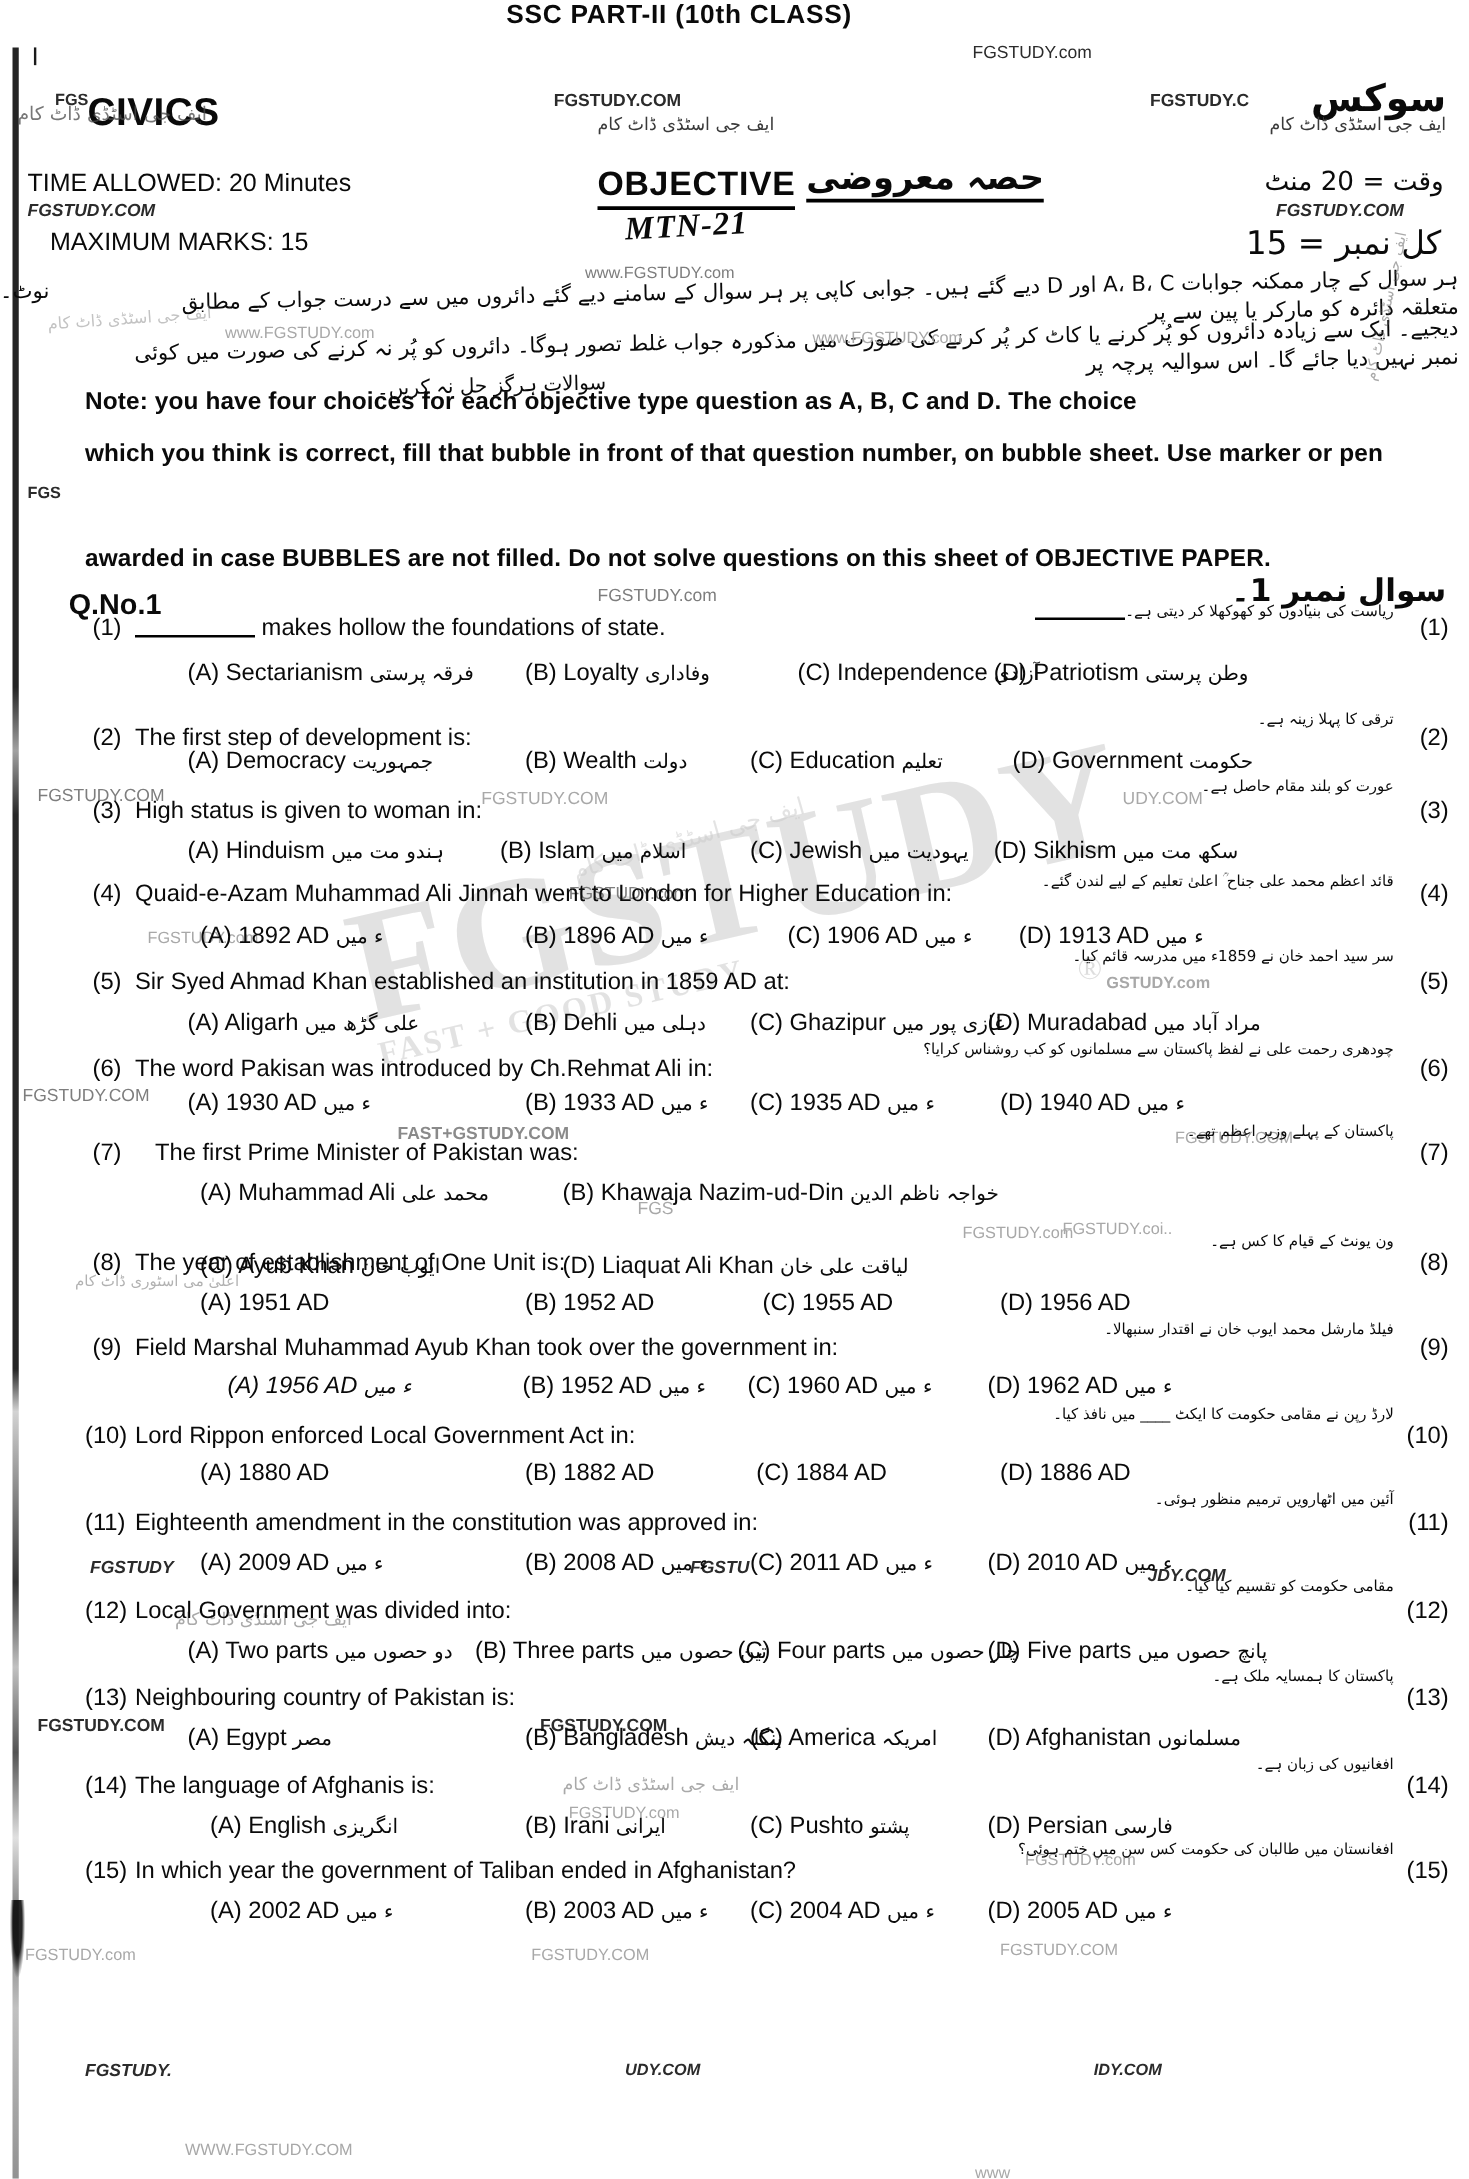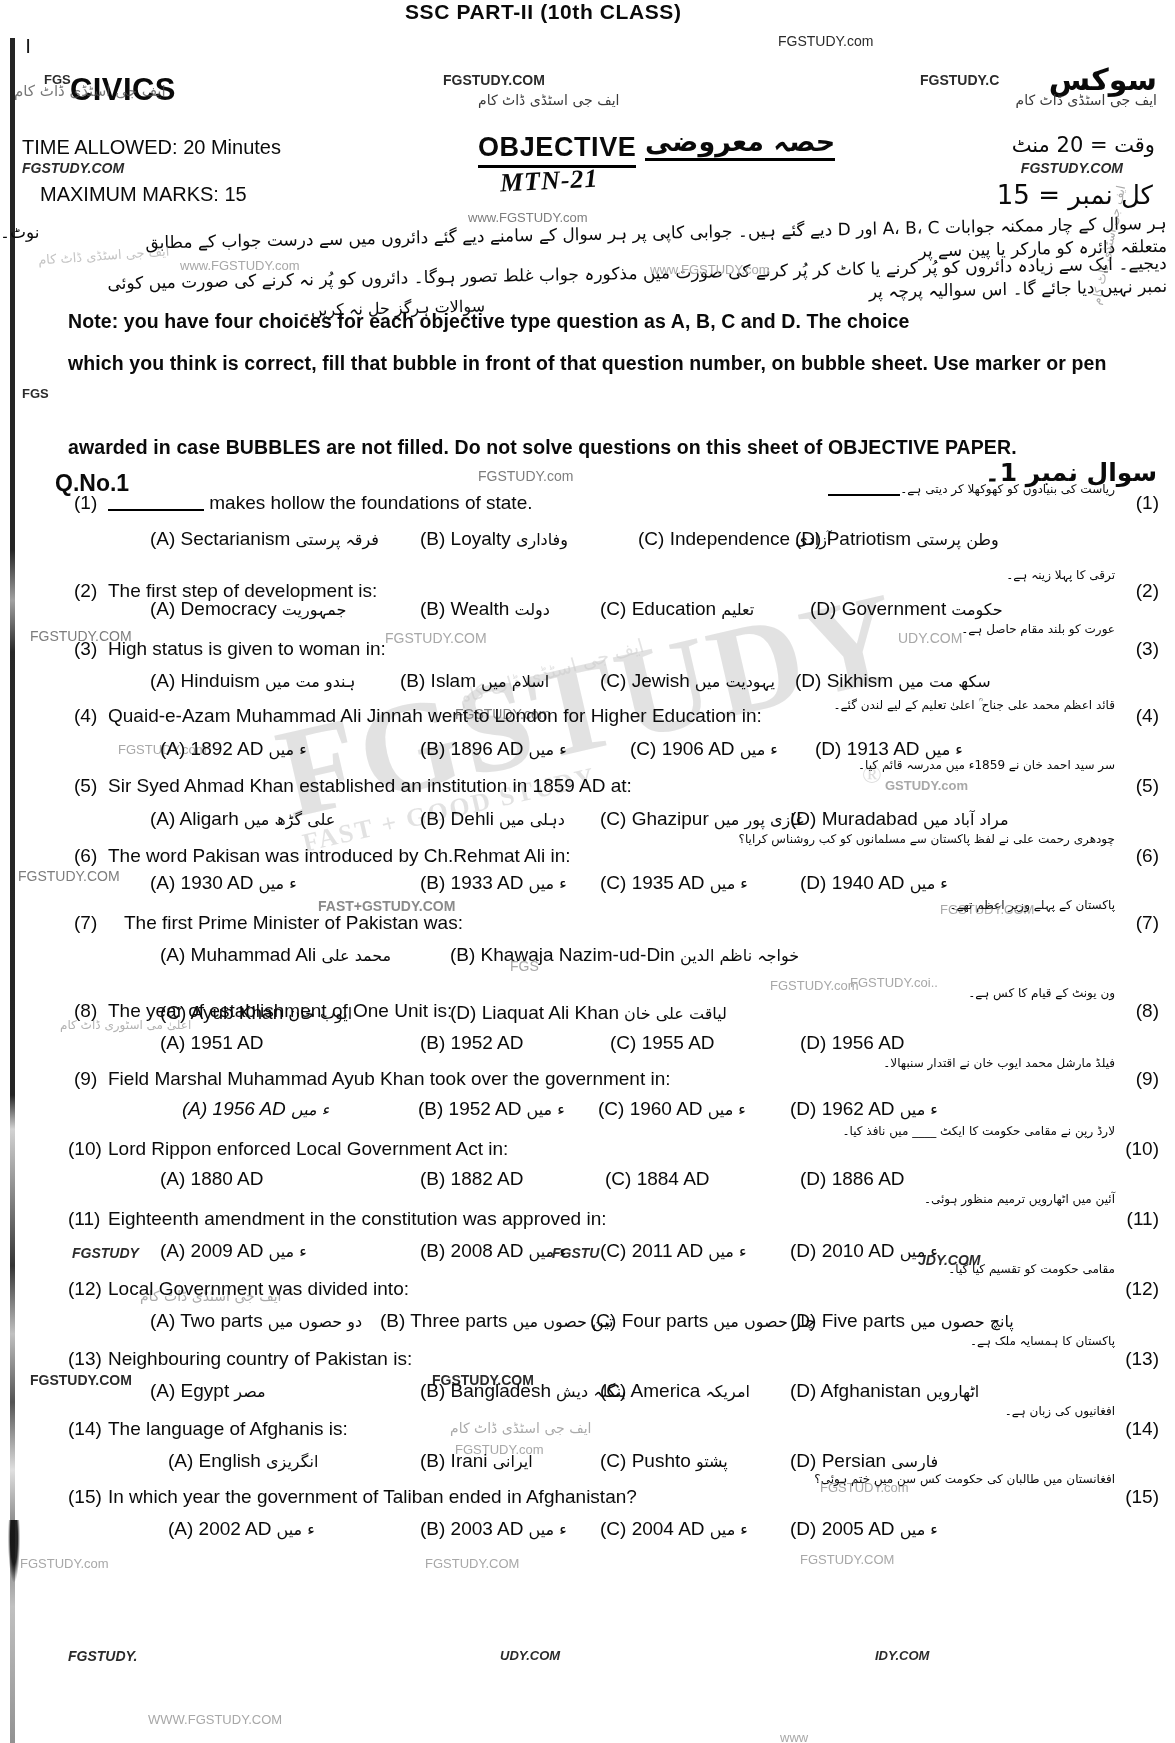--- a/index.html
+++ b/index.html
@@ -309,21 +309,21 @@
         <span class="opt" style="left: 790px; top: 1310px;"><span>(D) </span><span>Five parts</span><span class="ur"> پانچ حصوں میں</span></span>
       </div>
       <div class="q">
         <span class="qnum" style="top: 1348px; left: 68px;">(13)</span>
         <span class="qtext" style="top: 1348px;">Neighbouring country of Pakistan is:</span>
         <span class="rnum" style="top: 1348px;">(13)</span>
         <span class="qur" style="top: 1334px; right: 60px;">پاکستان کا ہمسایہ ملک ہے۔</span>
         <span class="opt" style="left: 150px; top: 1380px;"><span>(A) </span><span>Egypt</span><span class="ur"> مصر</span></span>
         <span class="opt" style="left: 420px; top: 1380px;"><span>(B) </span><span>Bangladesh</span><span class="ur"> بنگلہ دیش</span></span>
         <span class="opt" style="left: 600px; top: 1380px;"><span>(C) </span><span>America</span><span class="ur"> امریکہ</span></span>
-        <span class="opt" style="left: 790px; top: 1380px;"><span>(D) </span><span>Afghanistan</span><span class="ur"> اٹھارویں</span></span>
+        <span class="opt" style="left: 790px; top: 1380px;"><span>(D) </span><span>Afghanistan</span><span class="ur"> مسلمانوں</span></span>
       </div>
       <div class="q">
         <span class="qnum" style="top: 1418px; left: 68px;">(14)</span>
         <span class="qtext" style="top: 1418px;">The language of Afghanis is:</span>
         <span class="rnum" style="top: 1418px;">(14)</span>
         <span class="qur" style="top: 1404px; right: 60px;">افغانیوں کی زبان ہے۔</span>
         <span class="opt" style="left: 168px; top: 1450px;"><span>(A) </span><span>English</span><span class="ur"> انگریزی</span></span>
         <span class="opt" style="left: 420px; top: 1450px;"><span>(B) </span><span>Irani</span><span class="ur"> ایرانی</span></span>
         <span class="opt" style="left: 600px; top: 1450px;"><span>(C) </span><span>Pushto</span><span class="ur"> پشتو</span></span>
         <span class="opt" style="left: 790px; top: 1450px;"><span>(D) </span><span>Persian</span><span class="ur"> فارسی</span></span>

